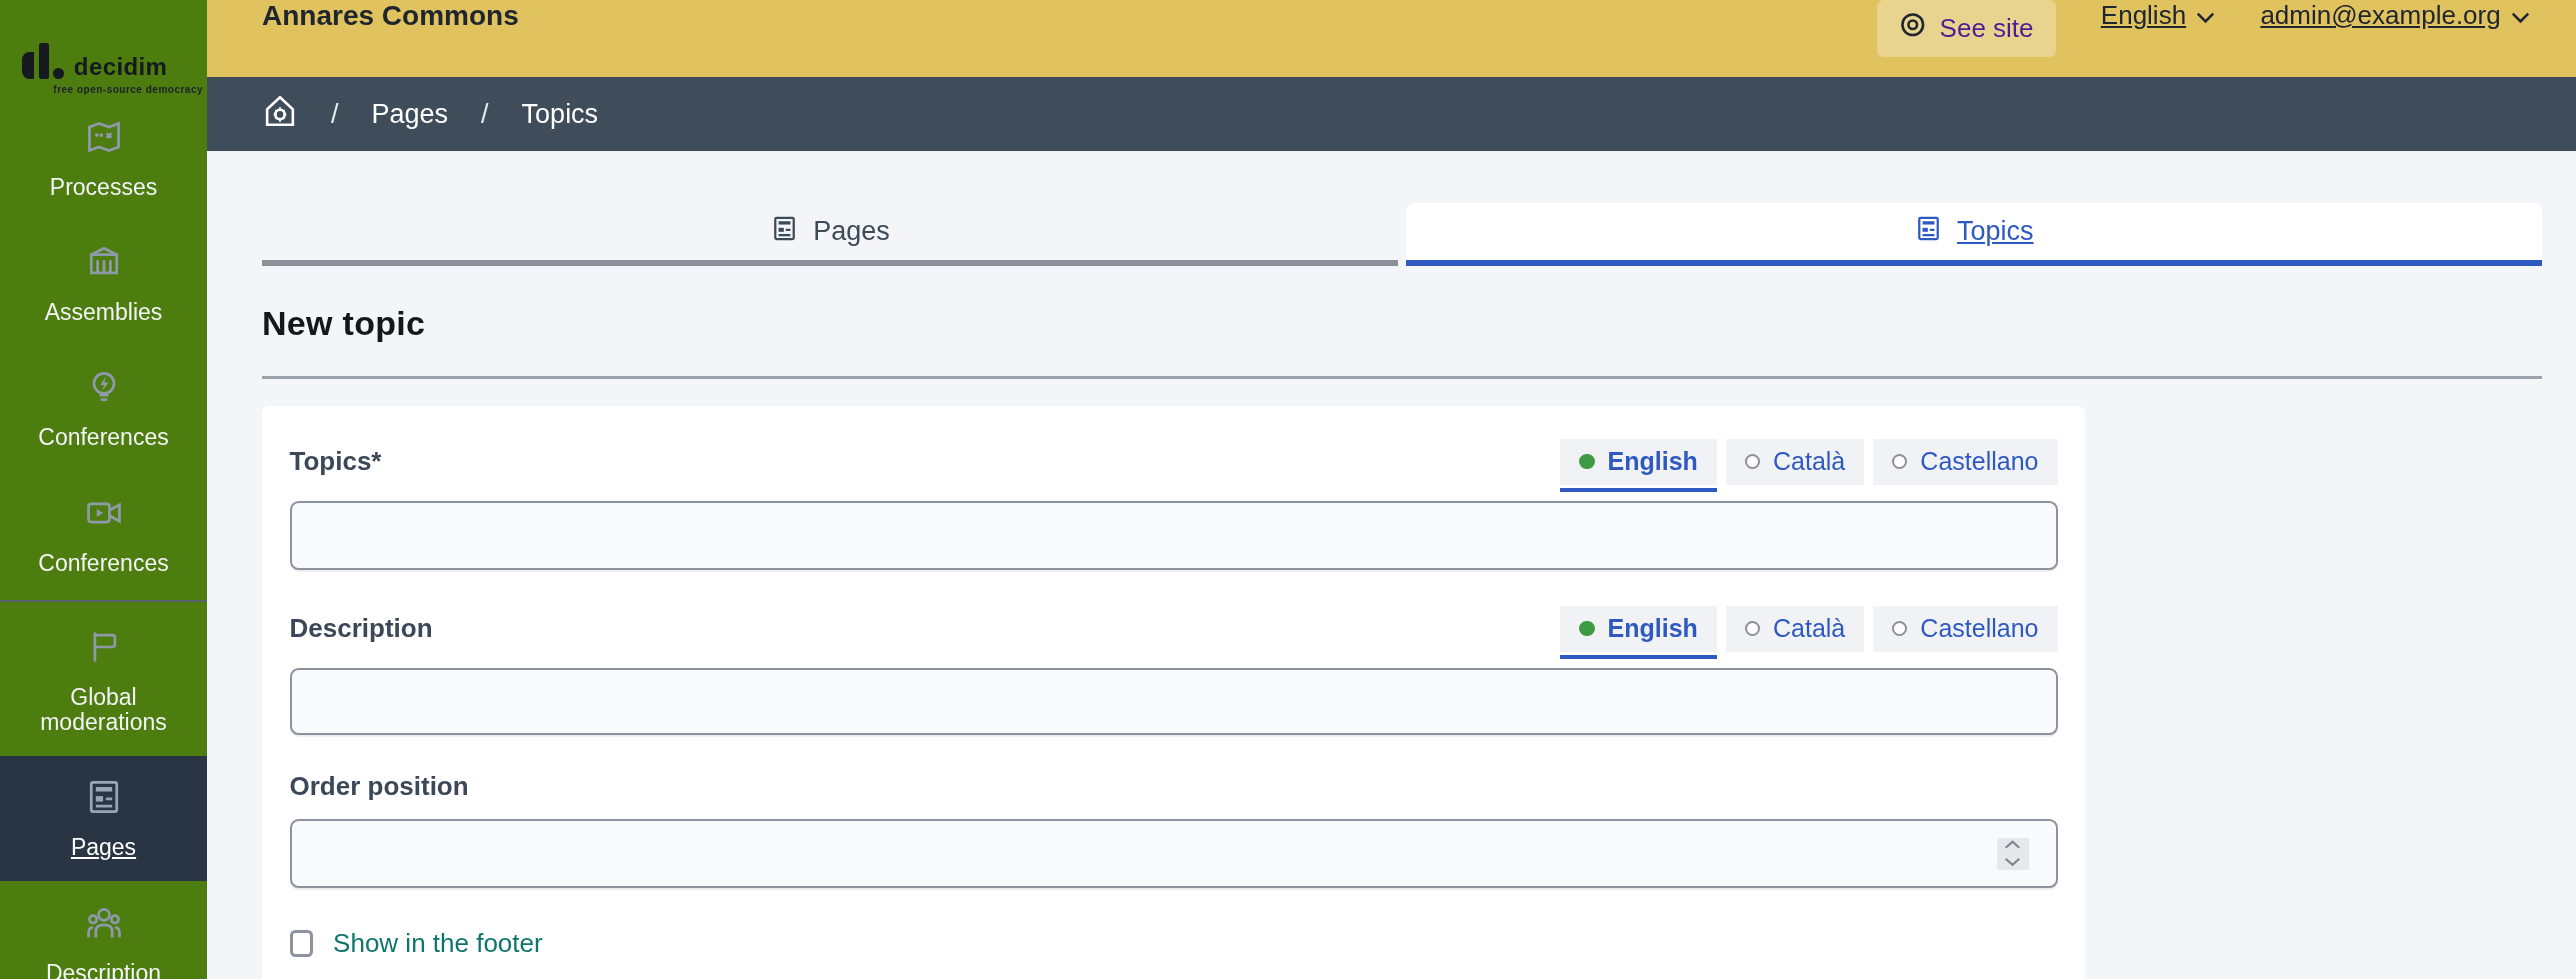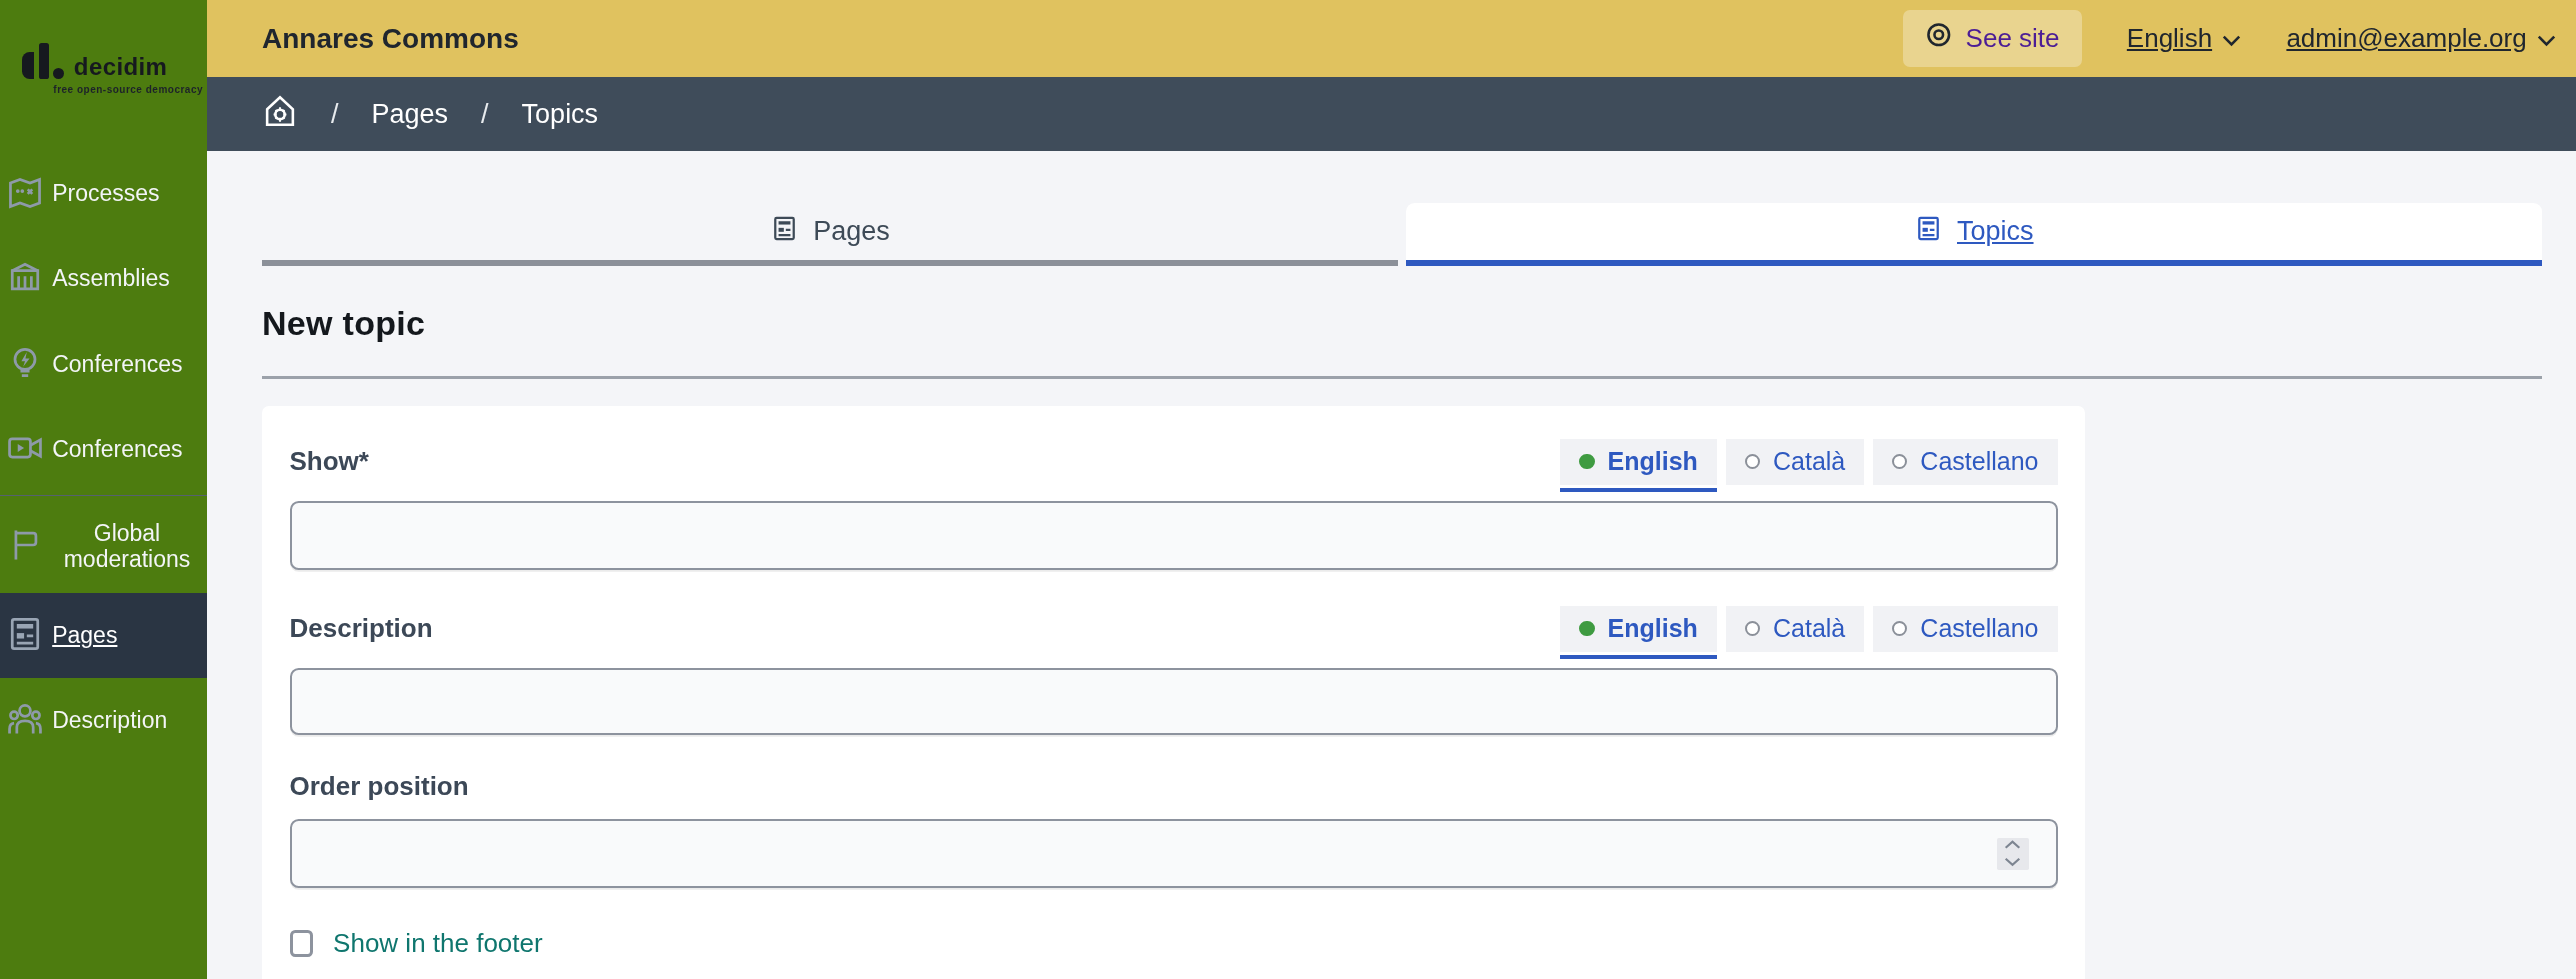--- a/index.html
+++ b/index.html
@@ -20,36 +20,36 @@
   .logo-block { height:151px; padding:43px 0 0 22.3px; }
   .logo-row { display:flex; align-items:flex-end; gap:4.3px; }
   .logo-blob { width:12px; height:27.5px; background:#16191f; border-radius:7.7px 0 0 7.7px; }
   .logo-bar  { width:10.3px; height:36px; background:#16191f; border-radius:2.6px; }
   .logo-dot  { width:11.2px; height:11.2px; background:#16191f; border-radius:50%; }
   .logo-text { font-size:24px; font-weight:bold; color:#16191f; line-height:1; margin-left:5.2px; letter-spacing:0.4px; }
   .logo-tagline { font-size:10px; font-weight:bold; color:#1d222a; margin:5.2px 0 0 31px; letter-spacing:0.5px; }
 
   .nav { display:flex; flex-direction:column; }
   .nav-item {
-    display:flex; flex-direction:row; align-items:center; gap:7px;
+    display:flex; flex-direction:column; align-items:center; gap:15px;
     padding:21.5px 5.2px 20.6px 5.2px; cursor:pointer; text-align:center;
   }
   .nav-item .nav-label { font-size:23px; color:#f3f5f7; line-height:1.1; }
   .nav-item svg { stroke:#8e9aa9; }
   .nav-item.active { background:#2a3543; }
   .nav-item.active .nav-label { text-decoration:underline; color:#ffffff; }
   .nav-item.active svg { stroke:#99a5b4; }
   .nav-sep { height:1.7px; background:#55616f; margin:3.4px 0; }
 
   
   .main-col { flex:1; display:flex; flex-direction:column; height:100%; min-width:0; }
 
   .topbar {
-    height:77px; background:#e0c25f; display:flex; align-items:center;
-    padding:0 20px 0 55px; flex:0 0 77px;
+    height:77px; background:#e0c25f; display:flex; align-items:flex-start;
+    padding:0 46px 0 55px; flex:0 0 77px;
   }
   .topbar-title { font-size:28px; font-weight:bold; color:#20262e; flex:1; }
   .see-site-btn {
     display:flex; align-items:center; gap:13px;
     background:rgba(255,255,255,0.30); border-radius:6.9px;
     padding:11.2px 22.3px; font-size:26px; color:#4c1d95; cursor:pointer;
   }
   .top-link {
     display:flex; align-items:center; gap:10.3px; margin-left:45px;
     font-size:26px; color:#20262e; cursor:pointer;
@@ -309,21 +309,21 @@
         </div>
       </div>
 
       <h1 class="page-heading">New topic</h1>
       <hr class="heading-rule">
 
       <section class="form-card">
 
         
         <div class="field-head">
-          <label class="field-label">Show*</label>
+          <label class="field-label">Topics*</label>
           <div class="lang-pills">
             <div class="lang-pill selected">
               <span class="radio"></span>
               <span>English</span>
             </div>
             <div class="lang-pill">
               <span class="radio"></span>
               <span>Català</span>
             </div>
             <div class="lang-pill">

